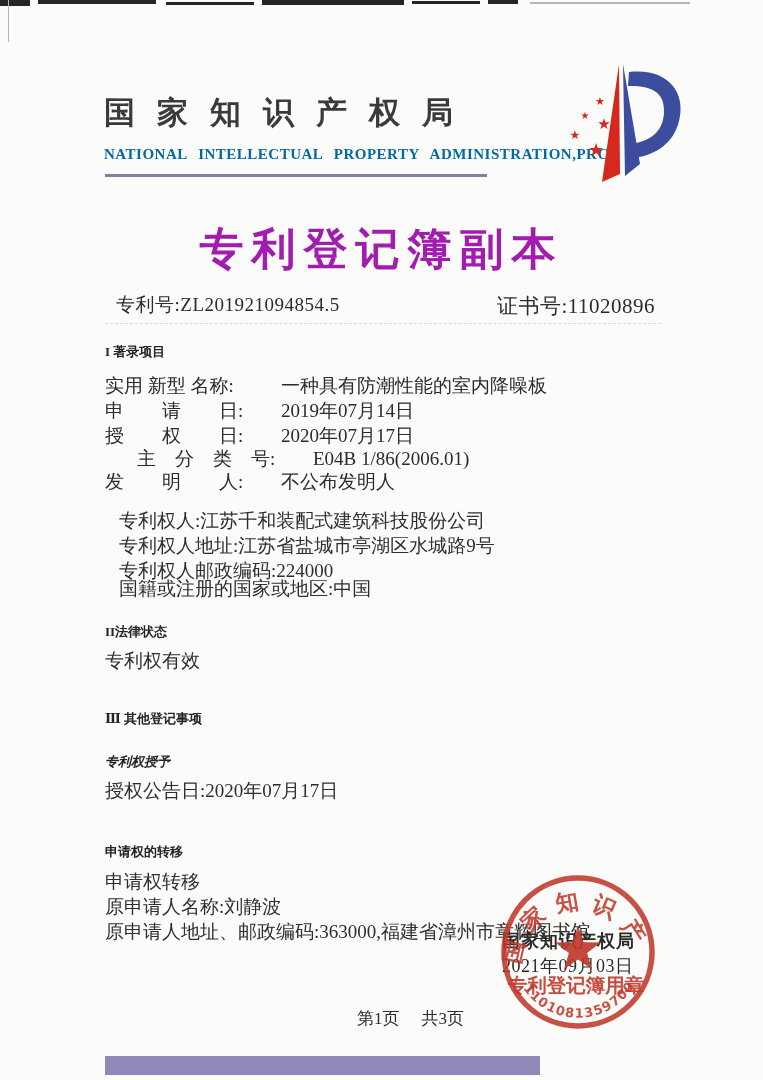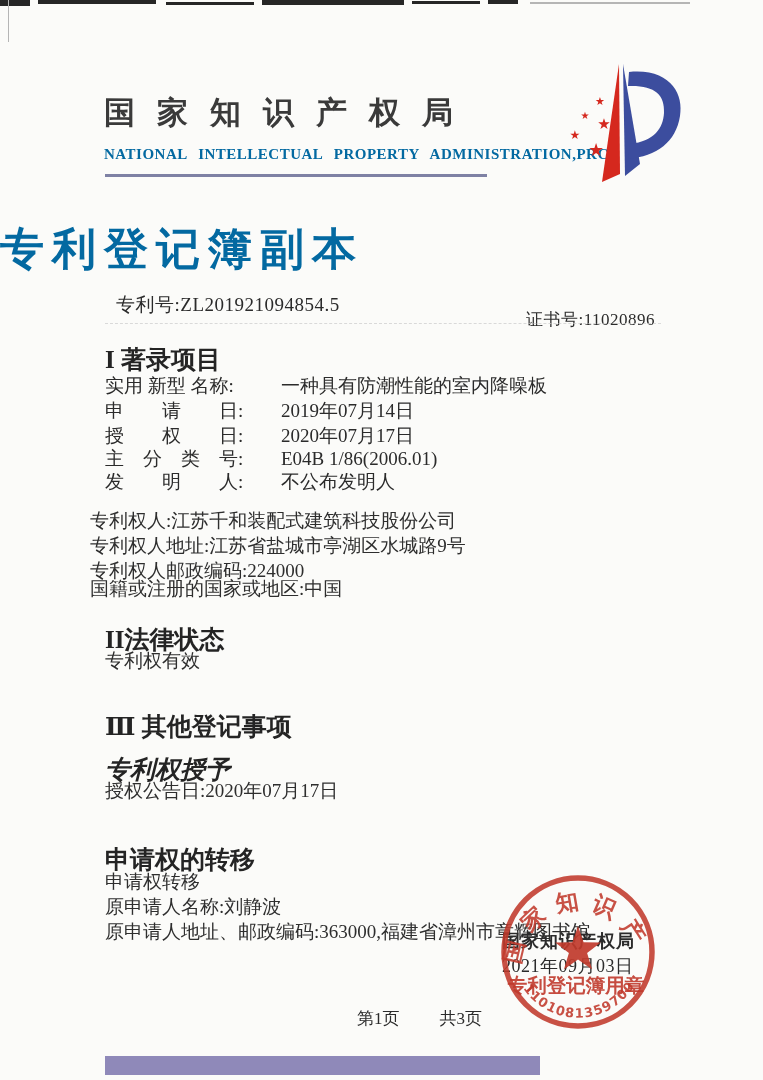--- a/index.html
+++ b/index.html
@@ -31,59 +31,59 @@
   .header-rule {
     left:105px; top:174px; width:382px; height:3px;
     background:#7e81a4;
   }
 
   
   .logo { left:556px; top:60px; }
 
   
   .doc-title {
-    left:0; top:220px; width:763px; 
-    font-size:44px; font-weight:700; letter-spacing:8px; color:#0369a1;
+    left:0; top:220px; width:763px; text-align:center;
+    font-size:44px; font-weight:700; letter-spacing:8px; color:#a21caf;
   }
 
   
   .patent-no { left:105px; top:292px; font-size:19px; letter-spacing:0.5px;margin-left:11px; }
-  .cert-no   { right:108px; top:308px; font-size:17px; letter-spacing:0.5px; }
+  .cert-no   { right:108px; top:292px; font-size:21px; letter-spacing:0.5px; }
   .meta-rule { left:105px; top:323px; width:556px; border-top:1px dashed #cccccc; opacity:0.7; }
 
-  .h-bold { font-weight:700; font-size:25px; color:#242424; white-space:nowrap; }
+  .h-bold { font-weight:700; font-size:13px; color:#242424; white-space:nowrap; }
   .body-line { font-size:19px; color:#2e2e2e; white-space:nowrap; }
 
   .sec1-heading { left:105px; top:343px; }
 
   .field-row { position:absolute; left:105px; font-size:19px; white-space:nowrap; }
   .field-label { display:inline-block; width:156px; }
   .field-value { display:inline-block; margin-left:20px; }
 
-  .owner-line { position:absolute; left:90px; }
+  .owner-line { position:absolute; left:119px; }
 
   .sec2-heading { left:105px; top:623px; }
   .sec2-status  { left:105px; top:648px; }
 
   .sec3-heading { left:105px; top:710px; }
   .grant-heading { left:105px; top:753px;font-style:italic; }
   .grant-line    { left:105px; top:778px; }
 
   .transfer-heading { left:105px; top:843px; }
   .transfer-line { position:absolute; left:105px; }
 
   
   .stamp-agency { left:502px; top:929px; font-size:18px; font-weight:700; letter-spacing:1px; z-index:1; }
   .stamp-date   { left:502px; top:954px; font-size:18px; letter-spacing:0.5px; z-index:1; }
 
   
   .seal { left:490px; top:864px; width:176px; height:176px; z-index:2; }
 
   
-  .footer { left:357px; top:1007px; font-size:17px; display:flex; gap:40px; }
+  .footer { left:357px; top:1007px; font-size:17px; display:flex; gap:22px; }
 
   .bottom-bar { left:105px; top:1056px; width:435px; height:19px; background:#8f89b9; }
 </style>
 </head>
 <body>
 
 <div>
   <div class="scan-seg" style="left:0;top:0;width:30px;height:6px;"></div>
   <div class="scan-seg" style="left:38px;top:0;width:118px;height:4px;"></div>
   <div class="scan-seg" style="left:166px;top:2px;width:88px;height:3px;"></div>
@@ -119,21 +119,21 @@
 
 <div class="field-row" style="top:373px;">
   <span class="field-label">实用 新型 名称:</span><span class="field-value">一种具有防潮性能的室内降噪板</span>
 </div>
 <div class="field-row" style="top:398px;">
   <span class="field-label">申　　请　　日:</span><span class="field-value">2019年07月14日</span>
 </div>
 <div class="field-row" style="top:423px;">
   <span class="field-label">授　　权　　日:</span><span class="field-value">2020年07月17日</span>
 </div>
-<div class="field-row" style="top:446px;">
+<div class="field-row" style="top:446px;margin-left:32px;">
   <span class="field-label">主　分　类　号:</span><span class="field-value">E04B 1/86(2006.01)</span>
 </div>
 <div class="field-row" style="top:469px;">
   <span class="field-label">发　　明　　人:</span><span class="field-value">不公布发明人</span>
 </div>
 
 <div class="owner-line body-line" style="top:508px;">专利权人:江苏千和装配式建筑科技股份公司</div>
 <div class="owner-line body-line" style="top:533px;">专利权人地址:江苏省盐城市亭湖区水城路9号</div>
 <div class="owner-line body-line" style="top:558px;">专利权人邮政编码:224000</div>
 <div class="owner-line body-line" style="top:576px;">国籍或注册的国家或地区:中国</div>

